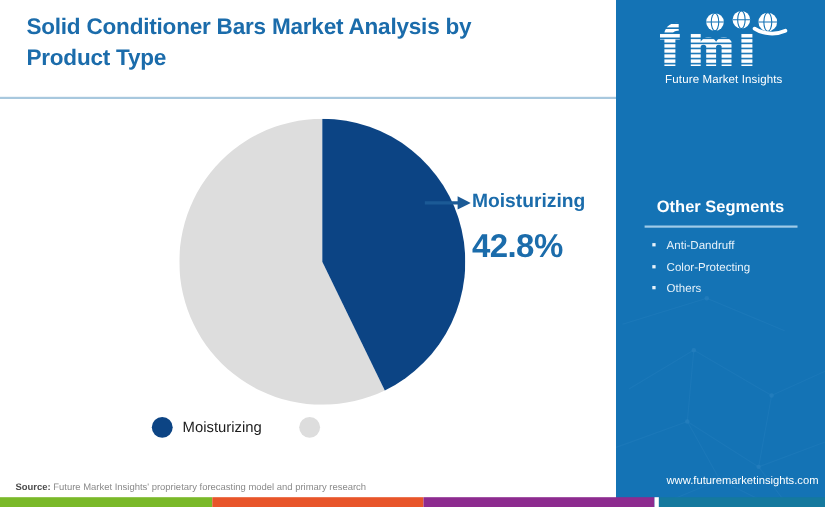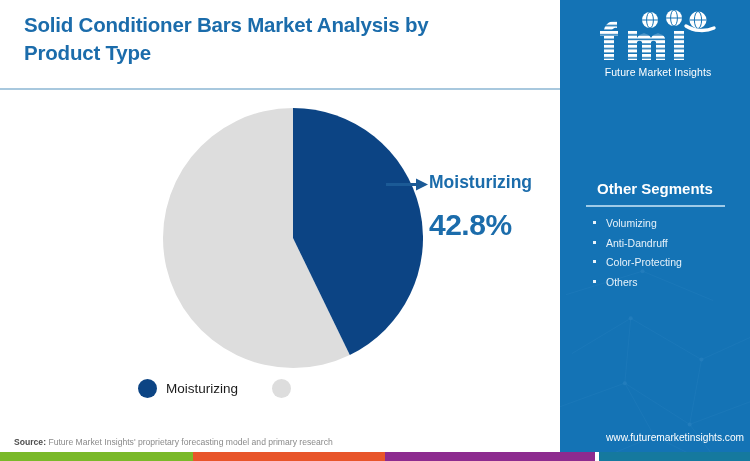--- a/index.html
+++ b/index.html
@@ -200,21 +200,20 @@
         </g>
         <path d="M98,18 a24,18 0 0 0 28,2" stroke="#ffffff" stroke-width="3.4" fill="none" stroke-linecap="round"></path>
       </svg>
       <div class="logo-tagline">Future Market Insights</div>
     </div>
 
     <div class="seg-title">Other Segments</div>
     <div class="seg-divider"></div>
 
     <ul class="seg-list">
-      <li><span class="seg-bullet"></span><span>Volumizing</span></li>
       <li><span class="seg-bullet"></span><span>Anti-Dandruff</span></li>
       <li><span class="seg-bullet"></span><span>Color-Protecting</span></li>
       <li><span class="seg-bullet"></span><span>Others</span></li>
     </ul>
 
     <div class="site-url">www.futuremarketinsights.com</div>
   </div>
 
   <div class="color-bar">
     <div class="cb-green"></div>

